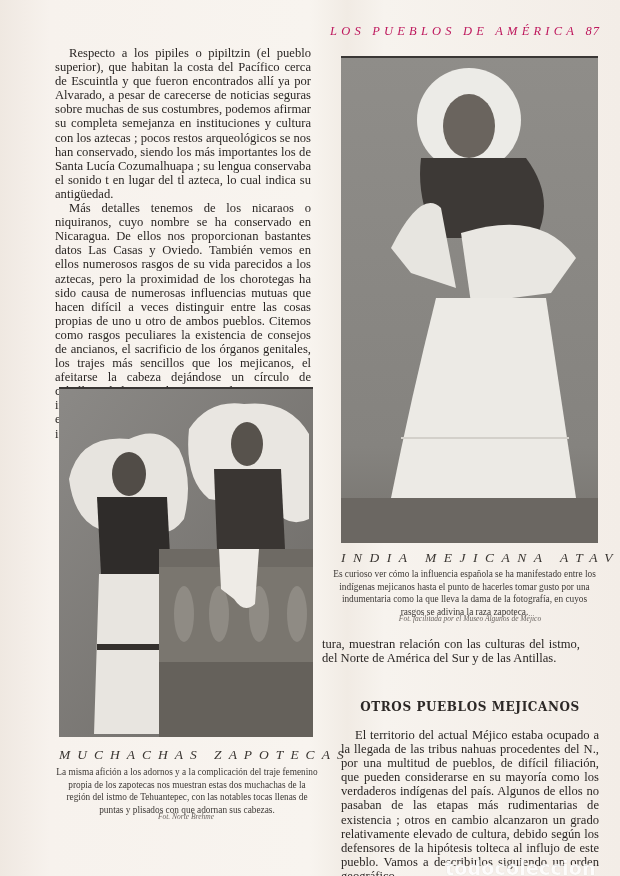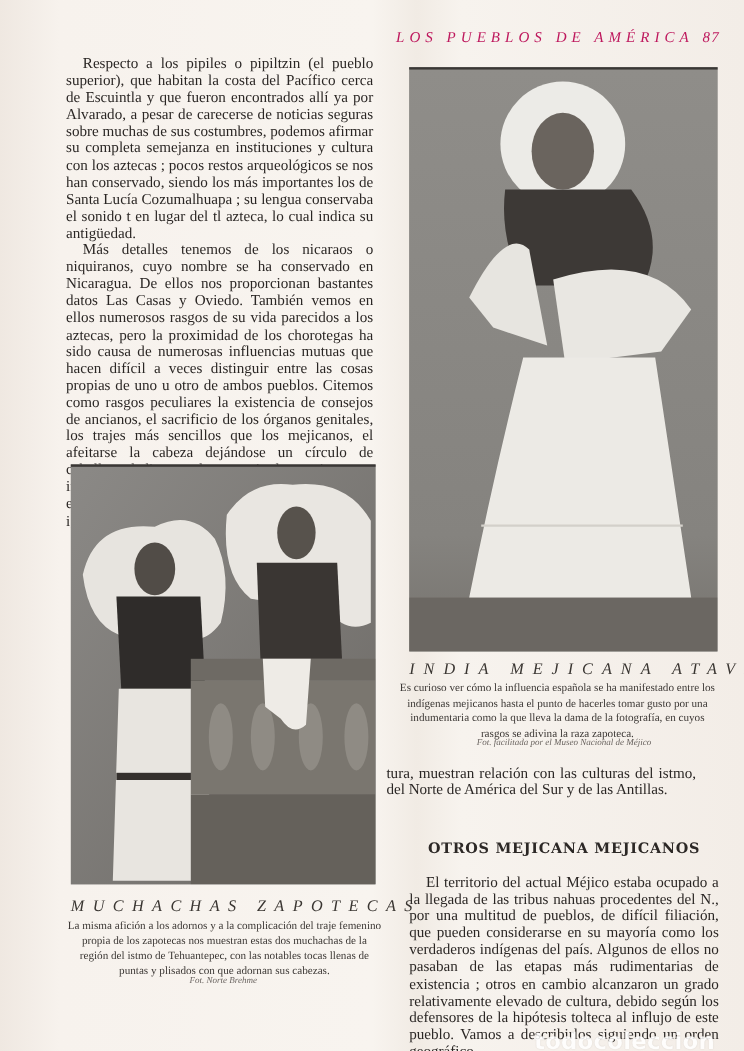--- a/index.html
+++ b/index.html
@@ -124,25 +124,25 @@
     <path d="M50 190 Q80 130 100 150 L115 230 L70 215 Z" fill="#e7e5e0"></path>
     <path d="M120 175 Q200 150 235 200 L210 235 L130 245 Z" fill="#e9e7e2"></path>
 
     <path d="M95 240 L205 240 Q220 340 235 440 L50 440 Q70 340 95 240 Z" fill="#eceae5"></path>
     <path d="M60 380 L228 380" stroke="#d3d0ca" stroke-width="2"></path>
   </svg>
 </div>
 
 <div class="caption-title" style="left:341px; top:550px; width:258px; letter-spacing:7.5px;">INDIA MEJICANA ATAVIADA</div>
 <div class="caption-body" style="left:332px; top:568px; width:265px;">Es curioso ver cómo la influencia española se ha manifestado entre los indígenas mejicanos hasta el punto de hacerles tomar gusto por una indumentaria como la que lleva la dama de la fotografía, en cuyos rasgos se adivina la raza zapoteca.</div>
-<div class="caption-credit" style="left:341px; top:614px; width:258px;">Fot. facilitada por el Museo Nacional de Méjico</div>
+<div class="caption-credit" style="left:341px; top:614px; width:258px;">Fot. facilitada por el Museo Algunos de Méjico</div>
 
 <div class="col col-right-bottom">
   <p>tura, muestran relación con las culturas del istmo, del Norte de América del Sur y de las Antillas.</p>
 </div>
 
-<div class="section-heading">OTROS MEJICANA MEJICANOS</div>
+<div class="section-heading">OTROS PUEBLOS MEJICANOS</div>
 
 <div class="col" style="left:341px; top:728px; width:258px;">
   <p class="ind">El territorio del actual Méjico estaba ocupado a la llegada de las tribus nahuas procedentes del N., por una multitud de pueblos, de difícil filiación, que pueden considerarse en su mayoría como los verdaderos indígenas del país. Algunos de ellos no pasaban de las etapas más rudimentarias de existencia ; otros en cambio alcanzaron un grado relativamente elevado de cultura, debido según los defensores de la hipótesis tolteca al influjo de este pueblo. Vamos a describirlos siguiendo un orden geográfico.</p>
 </div>
 
 <div class="watermark">todocoleccion</div>
 
 </body></html>

